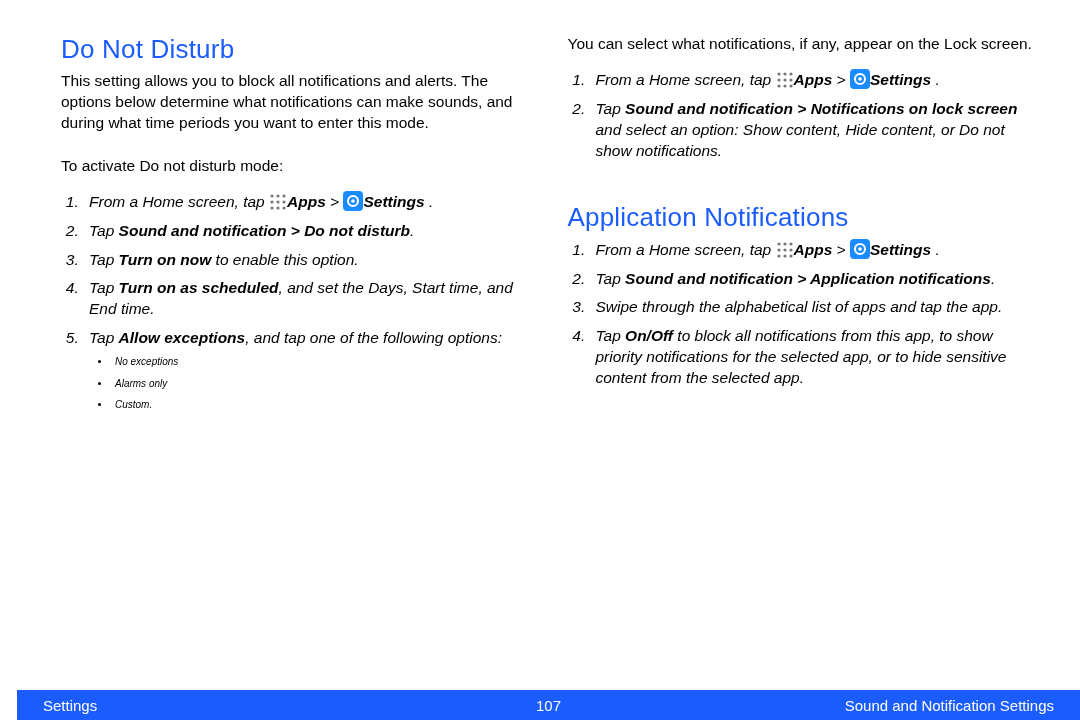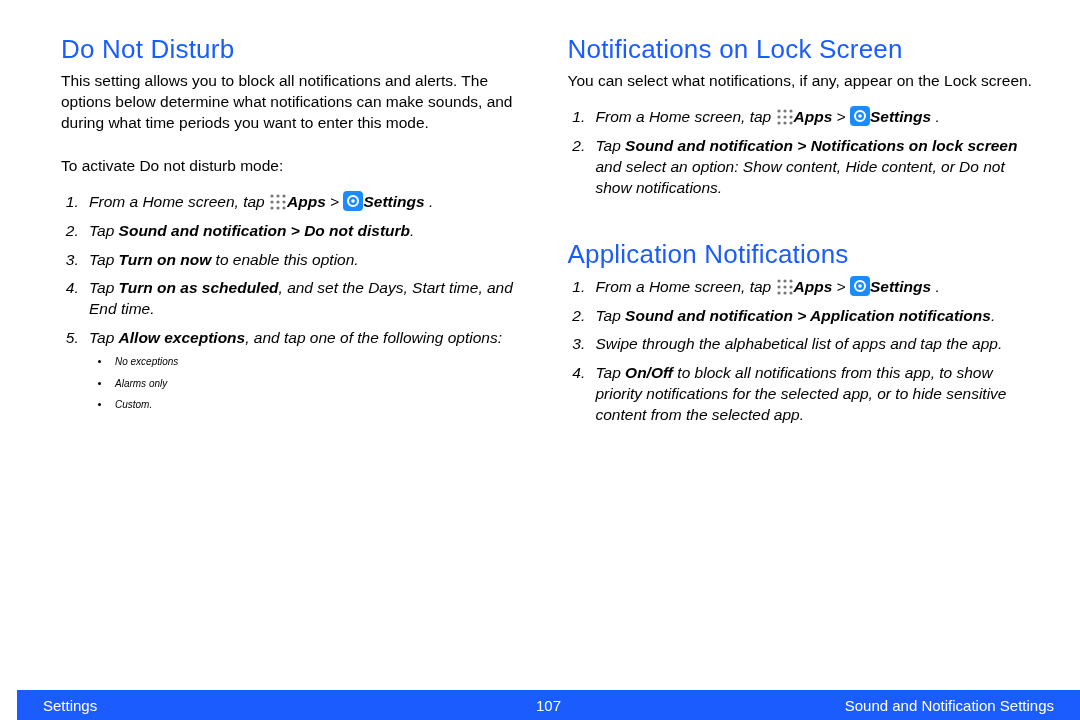--- a/index.html
+++ b/index.html
@@ -69,21 +69,20 @@
             <li>No exceptions</li>
             <li>Alarms only</li>
             <li>Custom.</li>
           </ul>
         </li>
       </ol>
     </div>
 
     <div class="col">
 
-      <h2>Notifications on Lock Screen</h2>
       <p>You can select what notifications, if any, appear on the Lock screen.</p>
       <ol>
         <li>
           <span>From a Home screen, tap </span><span class="icon-apps"><svg width="18" height="18" viewBox="0 0 18 18">
                 <g fill="#777">
                   <circle cx="3" cy="3" r="1.6"></circle>
                   <circle cx="9" cy="3" r="1.6"></circle>
                   <circle cx="15" cy="3" r="1.6"></circle>
                   <circle cx="3" cy="9" r="1.6"></circle>
                   <circle cx="9" cy="9" r="1.6"></circle>

